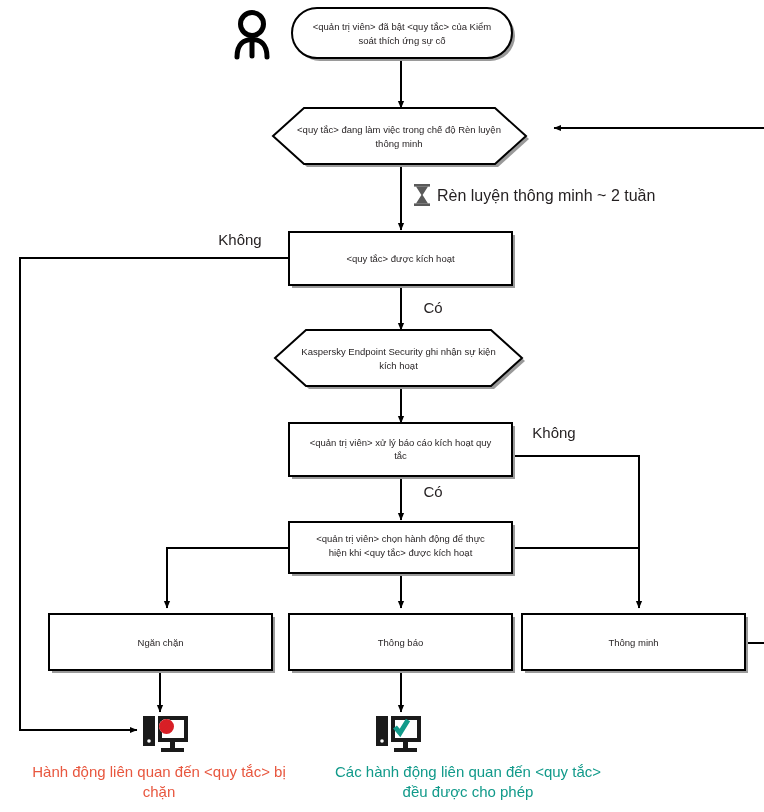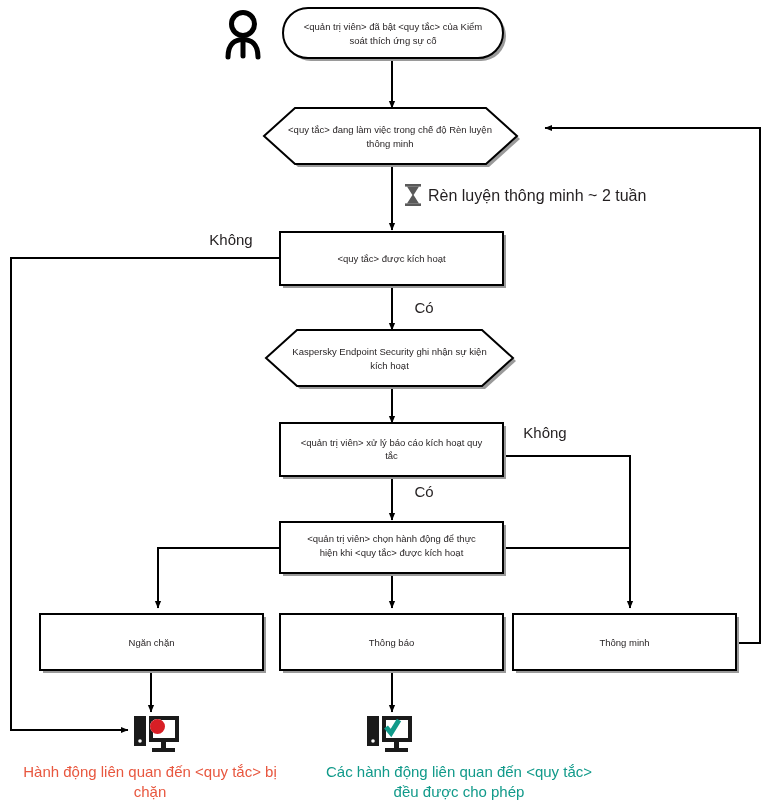--- a/index.html
+++ b/index.html
@@ -10,20 +10,21 @@
   body {
     width: 764px;
     height: 812px;
     font-family: "Liberation Sans", sans-serif;
     overflow: hidden;
   }
   #diagram-root {
     position: relative;
     width: 704px;
     height: 812px;
+    padding-left: 9px;
   }
   svg#flowchart {
     display: block;
     width: 764px;
     height: 812px;
   }
   .node-shape {
     fill: #ffffff;
     stroke: #000000;
     stroke-width: 2;

